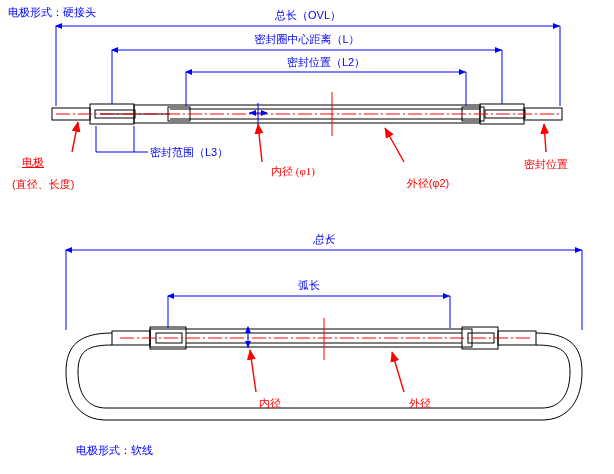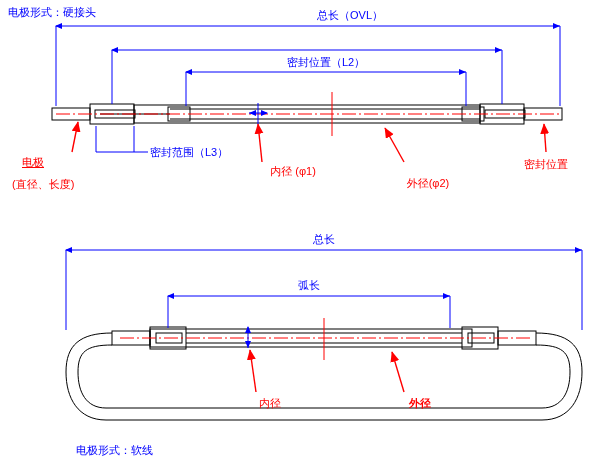--- a/index.html
+++ b/index.html
@@ -151,31 +151,32 @@
       <line x1="256" y1="392" x2="250" y2="350" marker-end="url(#ar-red)"></line>
       <line x1="404" y1="392" x2="392" y2="352" marker-end="url(#ar-red)"></line>
     </g>
     <g stroke="#0000ff" stroke-width="1" fill="none">
       <line x1="248" y1="327" x2="248" y2="348" marker-start="url(#ar-blue-s)" marker-end="url(#ar-blue)"></line>
     </g>
   </svg>
 
   <div class="lbl blue" style="left:8px;top:6px;">电极形式：硬接头</div>
 
-  <div class="lbl blue c" style="left:308px;top:9px;margin-left:42px;">总长（OVL）</div>
+  <div class="lbl blue c" style="left:308px;top:9px;">总长（OVL）</div>
+  <div class="lbl blue c" style="left:307px;top:33px;">密封圈中心距离（L）</div>
   <div class="lbl blue c" style="left:326px;top:56px;">密封位置（L2）</div>
   <div class="lbl blue" style="left:150px;top:146px;">密封范围（L3）</div>
 
   <div class="lbl red" style="left:22px;top:156px;text-decoration:underline;">电极</div>
   <div class="lbl red" style="left:12px;top:178px;">(直径、长度)</div>
-  <div class="lbl red c" style="left:293px;top:165px;">内径 (φ1)</div>
+  <div class="lbl red c" style="left:293px;top:165px;font-family:Liberation Serif, serif;">内径 (φ1)</div>
   <div class="lbl red c" style="left:428px;top:165px;margin-top:12px;">外径(φ2)</div>
   <div class="lbl red" style="left:524px;top:158px;font-family:Liberation Serif, serif;">密封位置</div>
 
-  <div class="lbl blue c" style="left:324px;top:233px;">总长</div>
+  <div class="lbl blue c" style="left:324px;top:233px;font-style:italic;">总长</div>
   <div class="lbl blue c" style="left:309px;top:279px;">弧长</div>
 
   <div class="lbl red c" style="left:270px;top:397px;">内径</div>
-  <div class="lbl red c" style="left:420px;top:397px;font-weight:bold;">外径</div>
+  <div class="lbl red c" style="left:420px;top:397px;">外径</div>
 
   <div class="lbl blue" style="left:48px;top:444px;padding-left:28px;">电极形式：软线</div>
 
 </div>
 
 </body></html>

